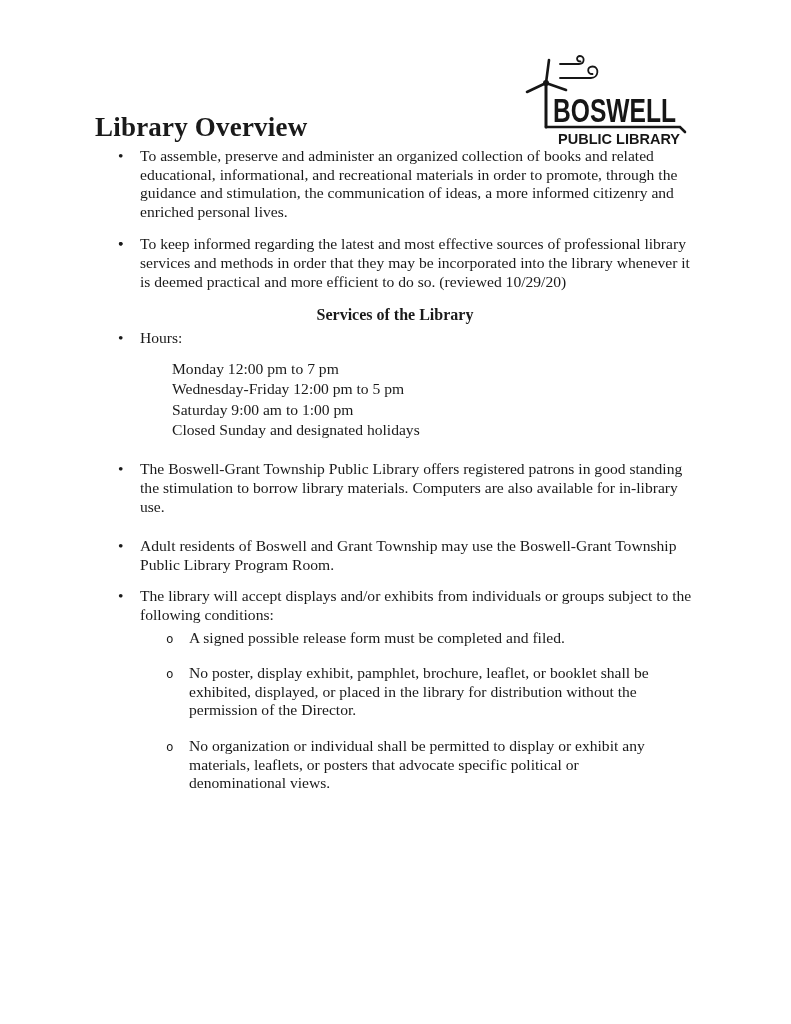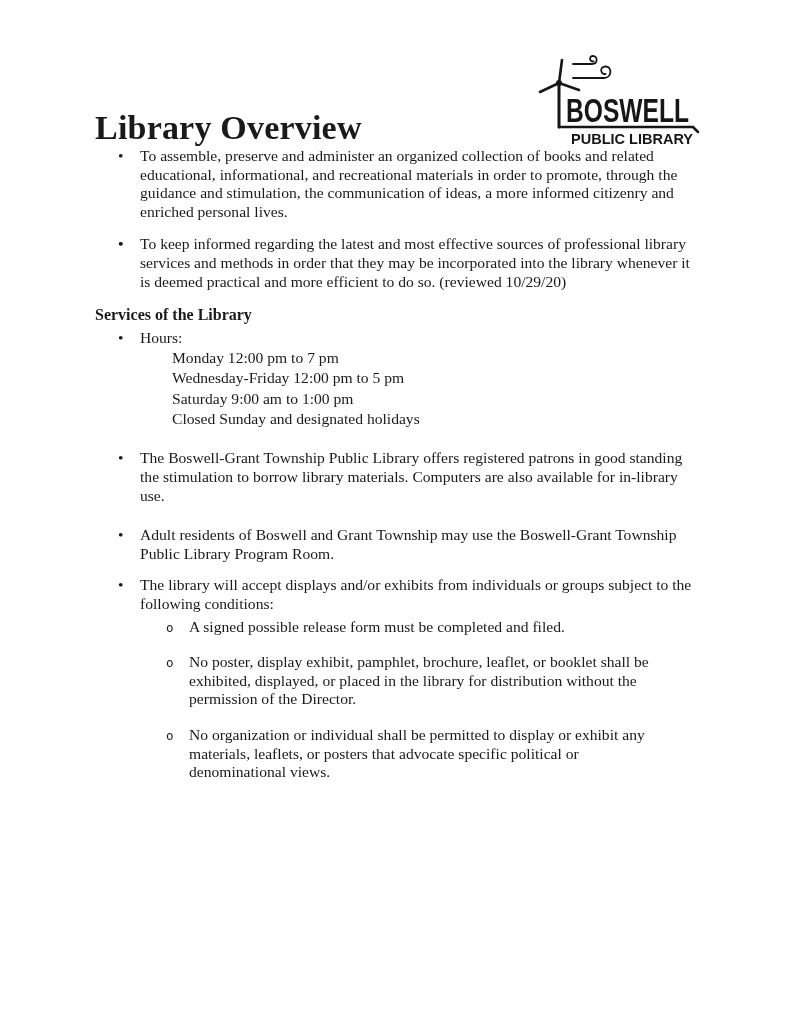--- a/index.html
+++ b/index.html
@@ -6,52 +6,52 @@
   .page {
     position:relative;
     width:791px; height:1024px;
     background:#ffffff;
     font-family:"Liberation Serif", serif;
     color:#1a1a1a;
     overflow:hidden;
   }
 
   
-  .logo { position:absolute; left:533px; top:53px; width:172px; height:97px; }
+  .logo { position:absolute; left:520px; top:53px; width:172px; height:97px; }
   .logo svg { display:block; width:100%; height:100%; }
 
   
   main { position:absolute; left:95px; top:112px; width:600px; }
 
   .doc-title {
-    font-size:34px; line-height:31px; font-weight:bold;
+    font-size:27px; line-height:31px; font-weight:bold;
     margin:0 0 4px 0; letter-spacing:.2px;
   }
   .sec-heading {
     font-size:16px; line-height:19px; font-weight:bold;
     margin:0 0 7px 0;
   }
-  .sec-heading.mt { margin-top:13px; margin-bottom:5px; }
+  .sec-heading.mt { margin-top:13px; margin-bottom:5px;text-align:center; }
 
   .li1 { position:relative; padding-left:45px; width:555px;
          font-size:15.6px; line-height:18.6px; margin:0 0 14px 0; }
   .li1 > .b { position:absolute; left:23px; top:0; font-size:15.6px; }
 
   .li2 { position:relative; padding-left:94px; width:490px;
          font-size:15.6px; line-height:18.6px; margin:0 0 17px 0; }
   .li2 > .b { position:absolute; left:71px; top:1px;
               font-family:"DejaVu Sans Mono", monospace; font-size:12.5px; }
 
   .m20 { margin-bottom:20px; }
   .m21 { margin-bottom:21px; }
   .m13 { margin-bottom:13px; }
   .m2  { margin-bottom:2px; }
   .m0  { margin-bottom:0; }
 
-  .hours { margin-top:0; }
+  .hours { margin-top:11px; }
   .hours .hline { padding-left:32px; line-height:20.4px; }
 
   .cond { margin-top:4px; }
 </style>
 </head>
 <body>
 
 <div class="page">
 
   <div class="logo">

